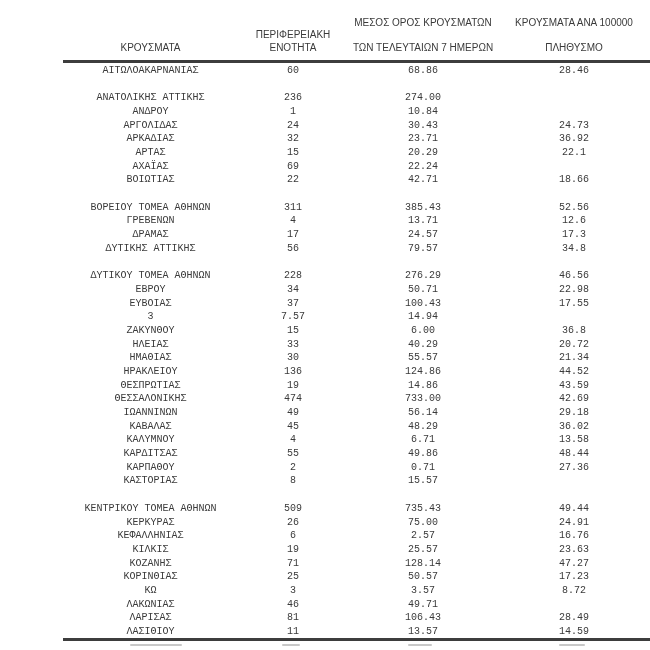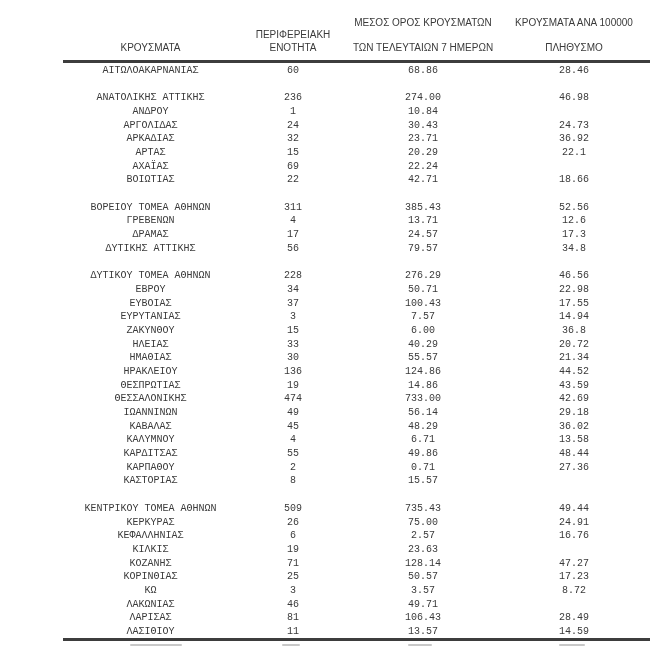--- a/index.html
+++ b/index.html
@@ -101,21 +101,20 @@
           <div class="cell">ΑΙΤΩΛΟΑΚΑΡΝΑΝΙΑΣ</div>
           <div class="cell">60</div>
           <div class="cell">68.86</div>
           <div class="cell">28.46</div>
         </div>
         <div class="spacer"></div>
         <div class="row">
           <div class="cell">ΑΝΑΤΟΛΙΚΗΣ ΑΤΤΙΚΗΣ</div>
           <div class="cell">236</div>
           <div class="cell">274.00</div>
-          <div class="cell">46.98</div>
         </div>
         <div class="row">
           <div class="cell">ΑΝΔΡΟΥ</div>
           <div class="cell">1</div>
           <div class="cell">10.84</div>
         </div>
         <div class="row">
           <div class="cell">ΑΡΓΟΛΙΔΑΣ</div>
           <div class="cell">24</div>
           <div class="cell">30.43</div>
@@ -182,21 +181,20 @@
           <div class="cell">50.71</div>
           <div class="cell">22.98</div>
         </div>
         <div class="row">
           <div class="cell">ΕΥΒΟΙΑΣ</div>
           <div class="cell">37</div>
           <div class="cell">100.43</div>
           <div class="cell">17.55</div>
         </div>
         <div class="row">
-          <div class="cell">ΕΥΡΥΤΑΝΙΑΣ</div>
           <div class="cell">3</div>
           <div class="cell">7.57</div>
           <div class="cell">14.94</div>
         </div>
         <div class="row">
           <div class="cell">ΖΑΚΥΝΘΟΥ</div>
           <div class="cell">15</div>
           <div class="cell">6.00</div>
           <div class="cell">36.8</div>
         </div>
@@ -280,20 +278,21 @@
         </div>
         <div class="row">
           <div class="cell">ΚΕΦΑΛΛΗΝΙΑΣ</div>
           <div class="cell">6</div>
           <div class="cell">2.57</div>
           <div class="cell">16.76</div>
         </div>
         <div class="row">
           <div class="cell">ΚΙΛΚΙΣ</div>
           <div class="cell">19</div>
+          <div class="cell">25.57</div>
           <div class="cell">23.63</div>
         </div>
         <div class="row">
           <div class="cell">ΚΟΖΑΝΗΣ</div>
           <div class="cell">71</div>
           <div class="cell">128.14</div>
           <div class="cell">47.27</div>
         </div>
         <div class="row">
           <div class="cell">ΚΟΡΙΝΘΙΑΣ</div>

